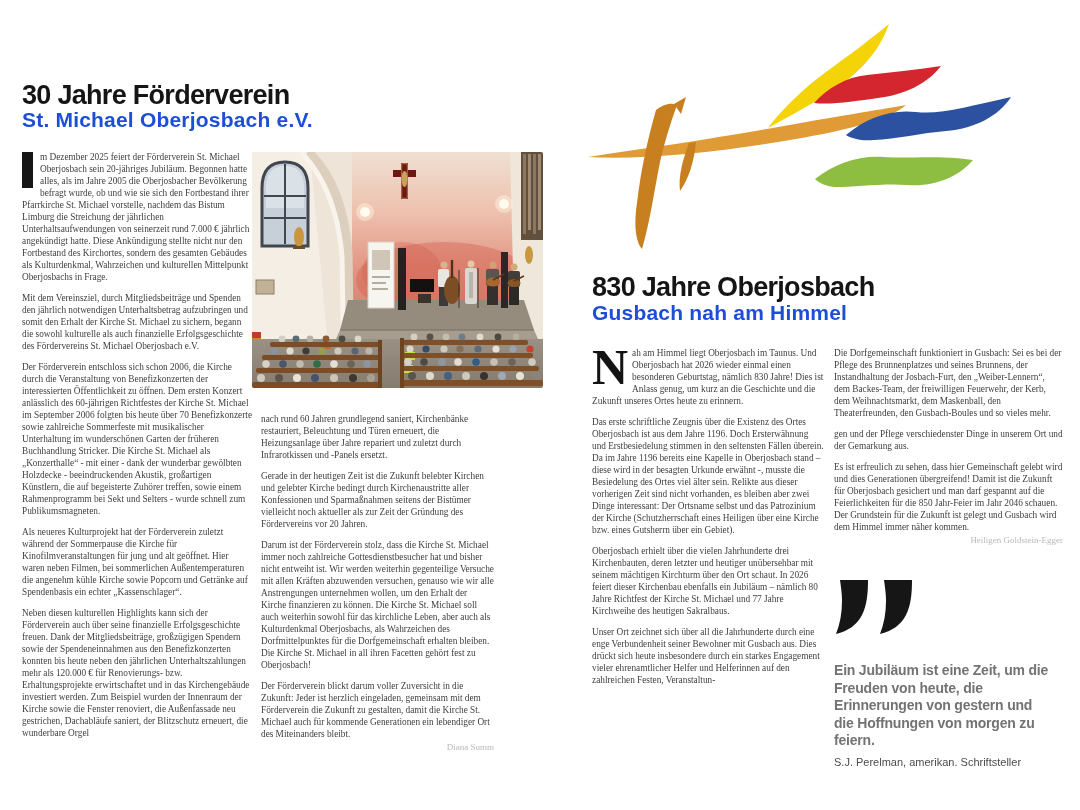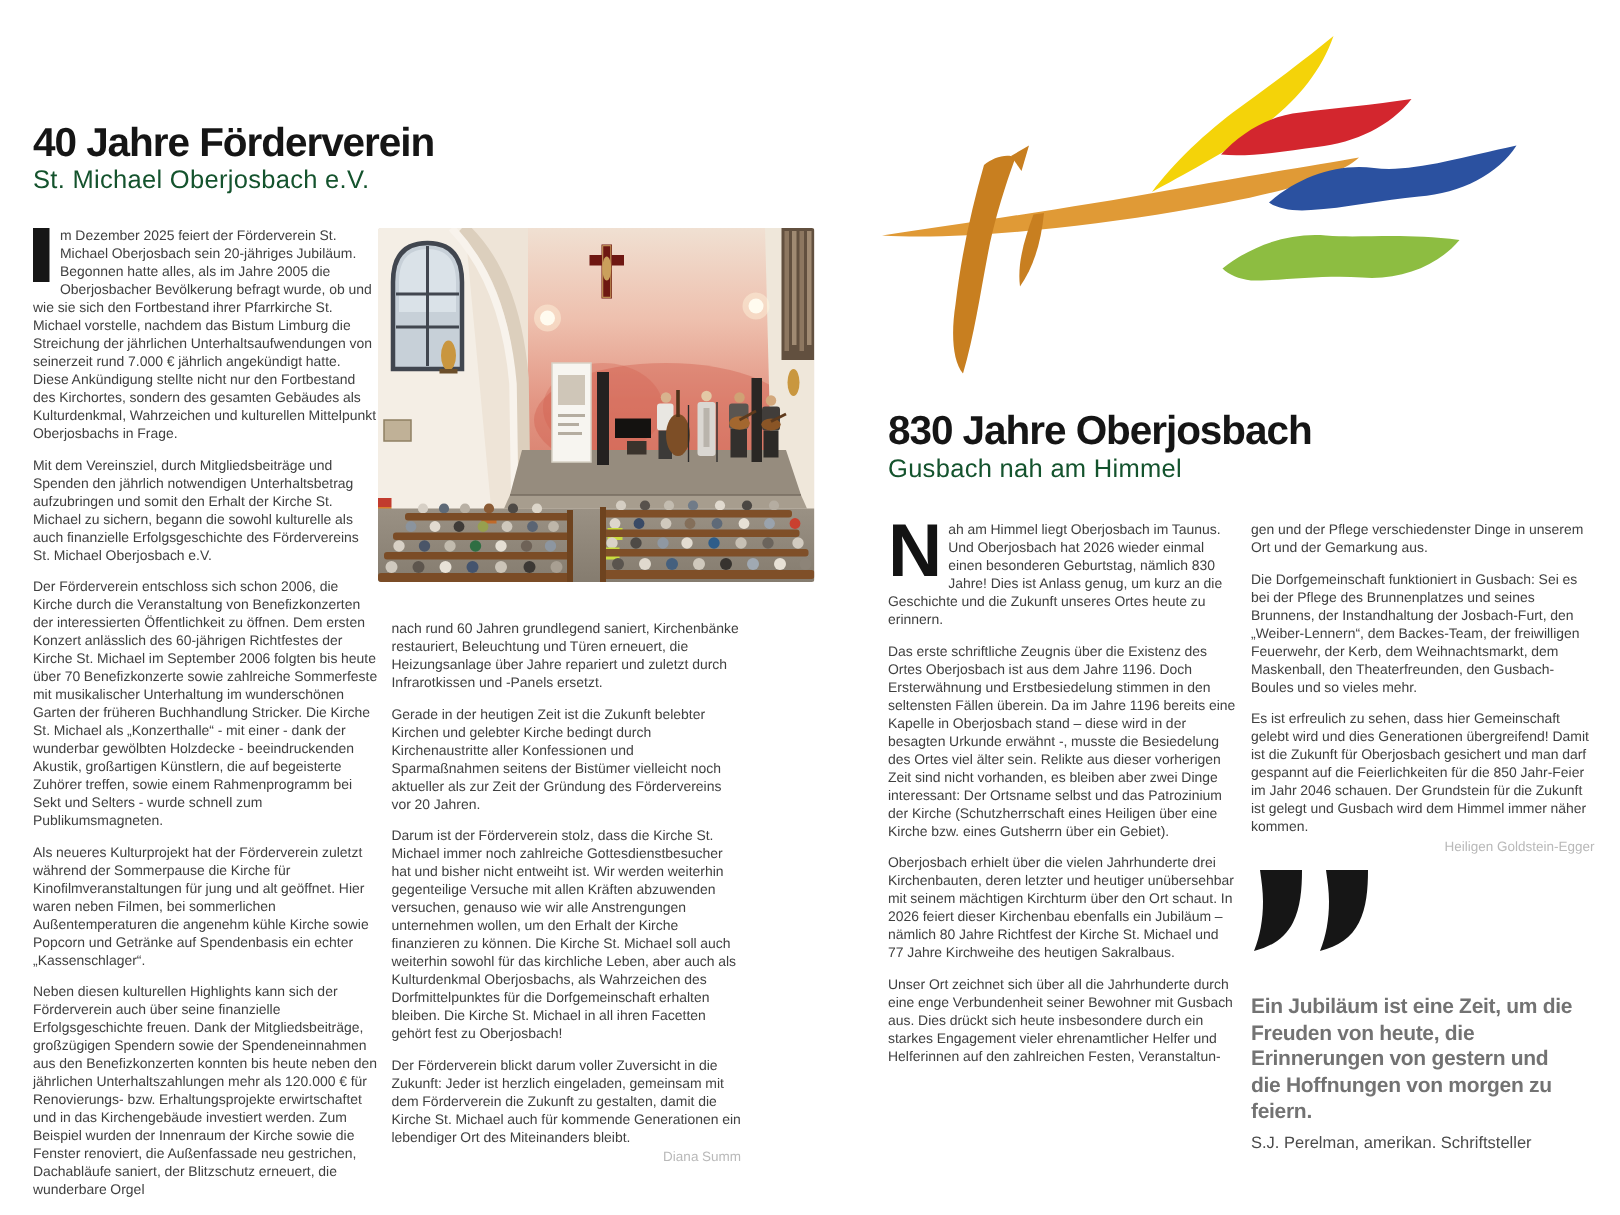--- a/index.html
+++ b/index.html
@@ -7,26 +7,26 @@
     width:1080px;height:810px;position:relative;background:#ffffff;
     font-family:"Liberation Sans",sans-serif;overflow:hidden;
     -webkit-font-smoothing:antialiased;
   }
   .abs{position:absolute;}
   .headline{
     font-size:27px;font-weight:700;color:#151515;letter-spacing:-0.7px;
     margin:0;line-height:27px;white-space:nowrap;
   }
   .subhead{
-    font-size:17px;font-weight:400;color:#14532d;letter-spacing:0.2px;
+    font-size:21px;font-weight:700;color:#1d4ed8;letter-spacing:0.2px;
     margin:0;line-height:20px;white-space:nowrap;
   }
   .col{
     font-size:9.3px;line-height:12px;color:#3f3f3f;text-align:left;
-    hyphens:auto;-webkit-hyphens:auto;word-spacing:-0.1px;
+    hyphens:auto;-webkit-hyphens:auto;word-spacing:-0.1px;font-family:Liberation Serif, serif;
   }
   .col p{margin:0 0 9px 0;}
   .col p:last-of-type{margin-bottom:2px;}
   .byline{
     text-align:right;color:#b9b9b9;font-size:9px;line-height:11px;margin-top:1px;
   }
   .dropcap-bar{
     float:left;width:11px;height:36px;background:#161616;margin:1px 7px 0 0;
   }
   .dropcap-n{
@@ -42,21 +42,21 @@
     font-size:11px;color:#4b4b4b;margin-top:7px;line-height:11px;
   }
   .photo-frame{
     width:291px;height:236px;overflow:hidden;border-radius:2px;
   }
   svg{display:block;}
 </style>
 </head>
 <body>
 
-<h1 class="abs headline" style="left:22px;top:82px;">40 Jahre Förderverein</h1>
+<h1 class="abs headline" style="left:22px;top:82px;">30 Jahre Förderverein</h1>
 <h2 class="abs subhead" style="left:22px;top:110px;">St. Michael Oberjosbach e.V.</h2>
 
 <div class="abs col" style="left:22px;top:151px;width:230px;">
   <p><span class="dropcap-bar"></span><span>m Dezember 2025 feiert der Förderverein St. Michael Oberjosbach sein 20-jähriges Jubiläum. Begonnen hatte alles, als im Jahre 2005 die Oberjosbacher Bevölkerung befragt wurde, ob und wie sie sich den Fortbestand ihrer Pfarrkirche St. Michael vorstelle, nachdem das Bistum Limburg die Streichung der jährlichen Unterhaltsaufwendungen von seinerzeit rund 7.000 € jährlich angekündigt hatte. Diese Ankündigung stellte nicht nur den Fortbestand des Kirchortes, sondern des gesamten Gebäudes als Kulturdenkmal, Wahrzeichen und kulturellen Mittelpunkt Oberjosbachs in Frage.</span></p>
   <p>Mit dem Vereinsziel, durch Mitgliedsbeiträge und Spenden den jährlich notwendigen Unterhaltsbetrag aufzubringen und somit den Erhalt der Kirche St. Michael zu sichern, begann die sowohl kulturelle als auch finanzielle Erfolgsgeschichte des Fördervereins St. Michael Oberjosbach e.V.</p>
   <p>Der Förderverein entschloss sich schon 2006, die Kirche durch die Veranstaltung von Benefizkonzerten der interessierten Öffentlichkeit zu öffnen. Dem ersten Konzert anlässlich des 60-jährigen Richtfestes der Kirche St. Michael im September 2006 folgten bis heute über 70 Benefizkonzerte sowie zahlreiche Sommerfeste mit musikalischer Unterhaltung im wunderschönen Garten der früheren Buchhandlung Stricker. Die Kirche St. Michael als „Konzerthalle“ - mit einer - dank der wunderbar gewölbten Holzdecke - beeindruckenden Akustik, großartigen Künstlern, die auf begeisterte Zuhörer treffen, sowie einem Rahmenprogramm bei Sekt und Selters - wurde schnell zum Publikumsmagneten.</p>
   <p>Als neueres Kulturprojekt hat der Förderverein zuletzt während der Sommerpause die Kirche für Kinofilmveranstaltungen für jung und alt geöffnet. Hier waren neben Filmen, bei sommerlichen Außentemperaturen die angenehm kühle Kirche sowie Popcorn und Getränke auf Spendenbasis ein echter „Kassenschlager“.</p>
   <p>Neben diesen kulturellen Highlights kann sich der Förderverein auch über seine finanzielle Erfolgsgeschichte freuen. Dank der Mitgliedsbeiträge, großzügigen Spendern sowie der Spendeneinnahmen aus den Benefizkonzerten konnten bis heute neben den jährlichen Unterhaltszahlungen mehr als 120.000 € für Renovierungs- bzw. Erhaltungsprojekte erwirtschaftet und in das Kirchengebäude investiert werden. Zum Beispiel wurden der Innenraum der Kirche sowie die Fenster renoviert, die Außenfassade neu gestrichen, Dachabläufe saniert, der Blitzschutz erneuert, die wunderbare Orgel</p>
 </div>
 
@@ -296,22 +296,22 @@
 <h2 class="abs subhead" style="left:592px;top:303px;">Gusbach nah am Himmel</h2>
 
 <div class="abs col" style="left:592px;top:347px;width:232px;">
   <p><span class="dropcap-n">N</span><span>ah am Himmel liegt Oberjosbach im Taunus. Und Oberjosbach hat 2026 wieder einmal einen besonderen Geburtstag, nämlich 830 Jahre! Dies ist Anlass genug, um kurz an die Geschichte und die Zukunft unseres Ortes heute zu erinnern.</span></p>
   <p>Das erste schriftliche Zeugnis über die Existenz des Ortes Oberjosbach ist aus dem Jahre 1196. Doch Ersterwähnung und Erstbesiedelung stimmen in den seltensten Fällen überein. Da im Jahre 1196 bereits eine Kapelle in Oberjosbach stand – diese wird in der besagten Urkunde erwähnt -, musste die Besiedelung des Ortes viel älter sein. Relikte aus dieser vorherigen Zeit sind nicht vorhanden, es bleiben aber zwei Dinge interessant: Der Ortsname selbst und das Patrozinium der Kirche (Schutzherrschaft eines Heiligen über eine Kirche bzw. eines Gutsherrn über ein Gebiet).</p>
   <p>Oberjosbach erhielt über die vielen Jahrhunderte drei Kirchenbauten, deren letzter und heutiger unübersehbar mit seinem mächtigen Kirchturm über den Ort schaut. In 2026 feiert dieser Kirchenbau ebenfalls ein Jubiläum – nämlich 80 Jahre Richtfest der Kirche St. Michael und 77 Jahre Kirchweihe des heutigen Sakralbaus.</p>
   <p>Unser Ort zeichnet sich über all die Jahrhunderte durch eine enge Verbundenheit seiner Bewohner mit Gusbach aus. Dies drückt sich heute insbesondere durch ein starkes Engagement vieler ehrenamtlicher Helfer und Helferinnen auf den zahlreichen Festen, Veranstaltun-</p>
 </div>
 
 <div class="abs col" style="left:834px;top:347px;width:229px;">
+  <p>Die Dorfgemeinschaft funktioniert in Gusbach: Sei es bei der Pflege des Brunnenplatzes und seines Brunnens, der Instandhaltung der Josbach-Furt, den „Weiber-Lennern“, dem Backes-Team, der freiwilligen Feuerwehr, der Kerb, dem Weihnachtsmarkt, dem Maskenball, den Theaterfreunden, den Gusbach-Boules und so vieles mehr.</p>
   <p>gen und der Pflege verschiedenster Dinge in unserem Ort und der Gemarkung aus.</p>
-  <p>Die Dorfgemeinschaft funktioniert in Gusbach: Sei es bei der Pflege des Brunnenplatzes und seines Brunnens, der Instandhaltung der Josbach-Furt, den „Weiber-Lennern“, dem Backes-Team, der freiwilligen Feuerwehr, der Kerb, dem Weihnachtsmarkt, dem Maskenball, den Theaterfreunden, den Gusbach-Boules und so vieles mehr.</p>
   <p>Es ist erfreulich zu sehen, dass hier Gemeinschaft gelebt wird und dies Generationen übergreifend! Damit ist die Zukunft für Oberjosbach gesichert und man darf gespannt auf die Feierlichkeiten für die 850 Jahr-Feier im Jahr 2046 schauen. Der Grundstein für die Zukunft ist gelegt und Gusbach wird dem Himmel immer näher kommen.</p>
   <div class="byline">Heiligen Goldstein-Egger</div>
 </div>
 
 <div class="abs quote-block" style="left:834px;top:580px;">
   <svg width="80" height="54" viewBox="0 0 80 54">
     <path d="M6 0 L34 0 C34 13 33 25 28 35 C23 45 14 51 2 54
              C6 44 8 33 8 21 C8 14 7 7 6 0 Z" fill="#161616"></path>
     <path transform="translate(44,0)" d="M6 0 L34 0 C34 13 33 25 28 35 C23 45 14 51 2 54
              C6 44 8 33 8 21 C8 14 7 7 6 0 Z" fill="#161616"></path>

